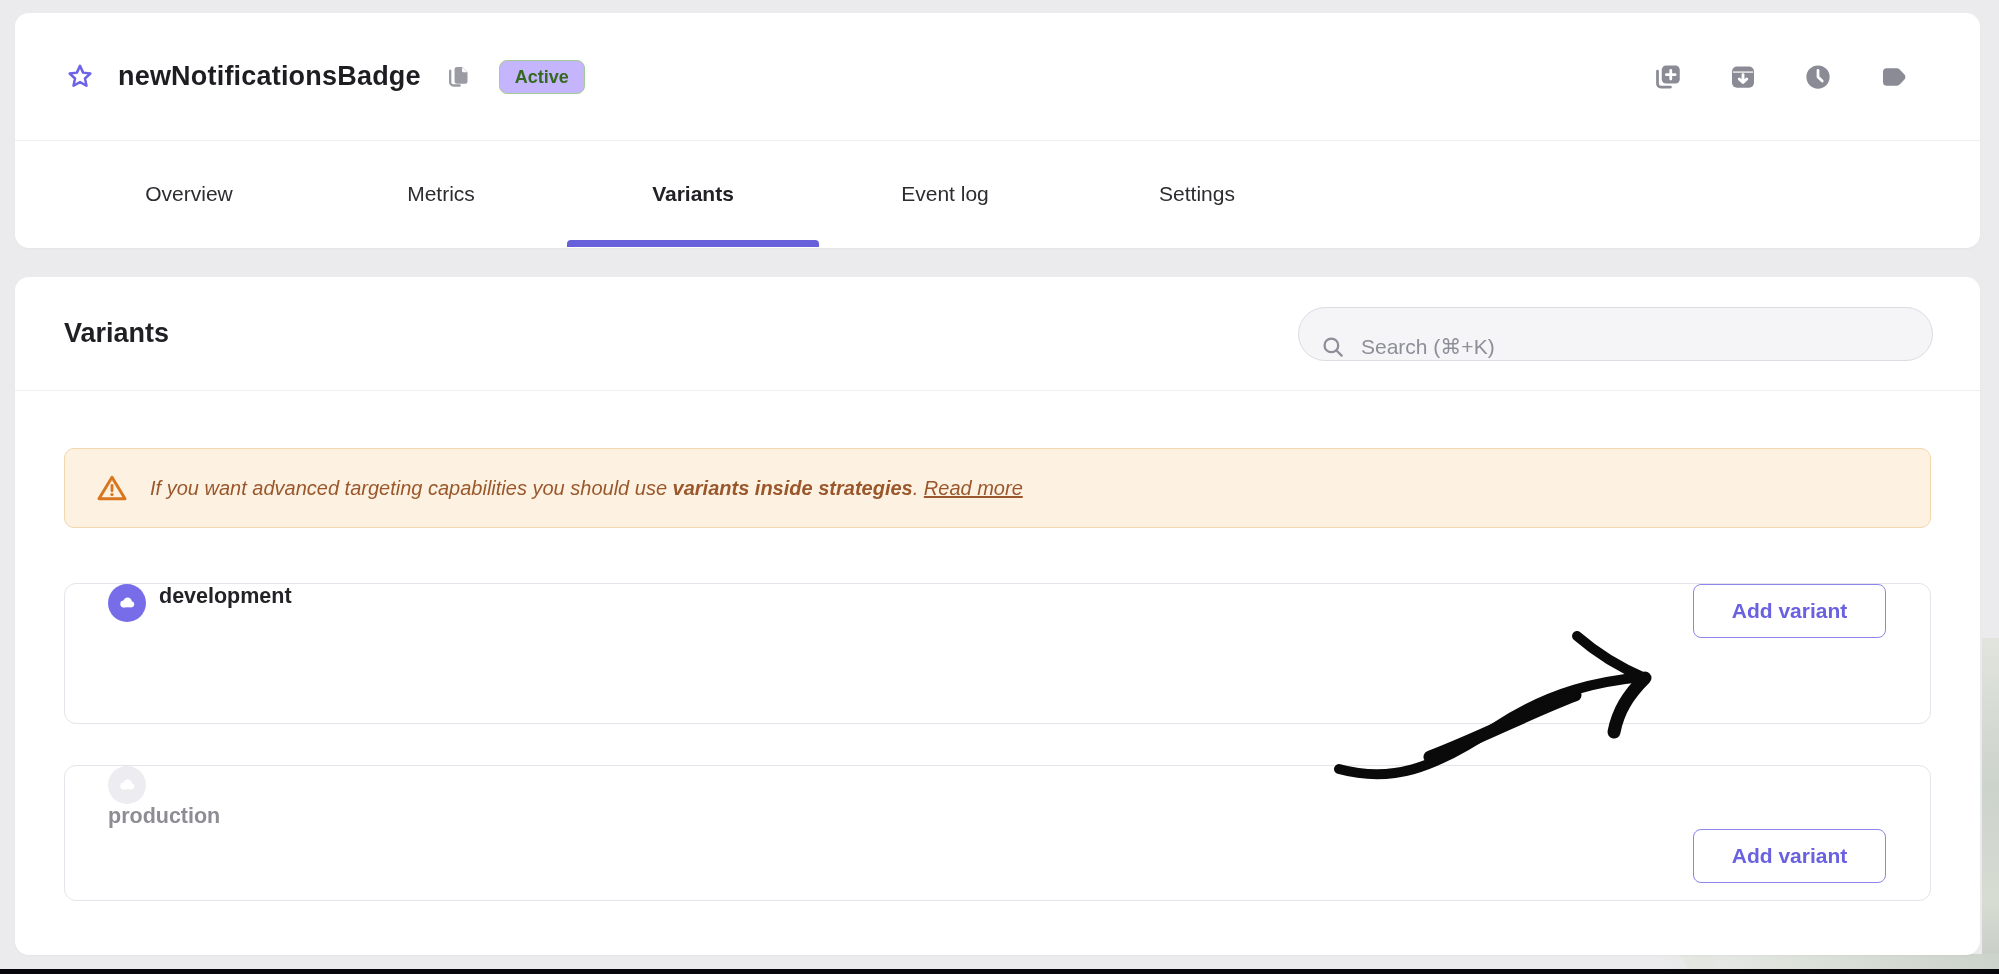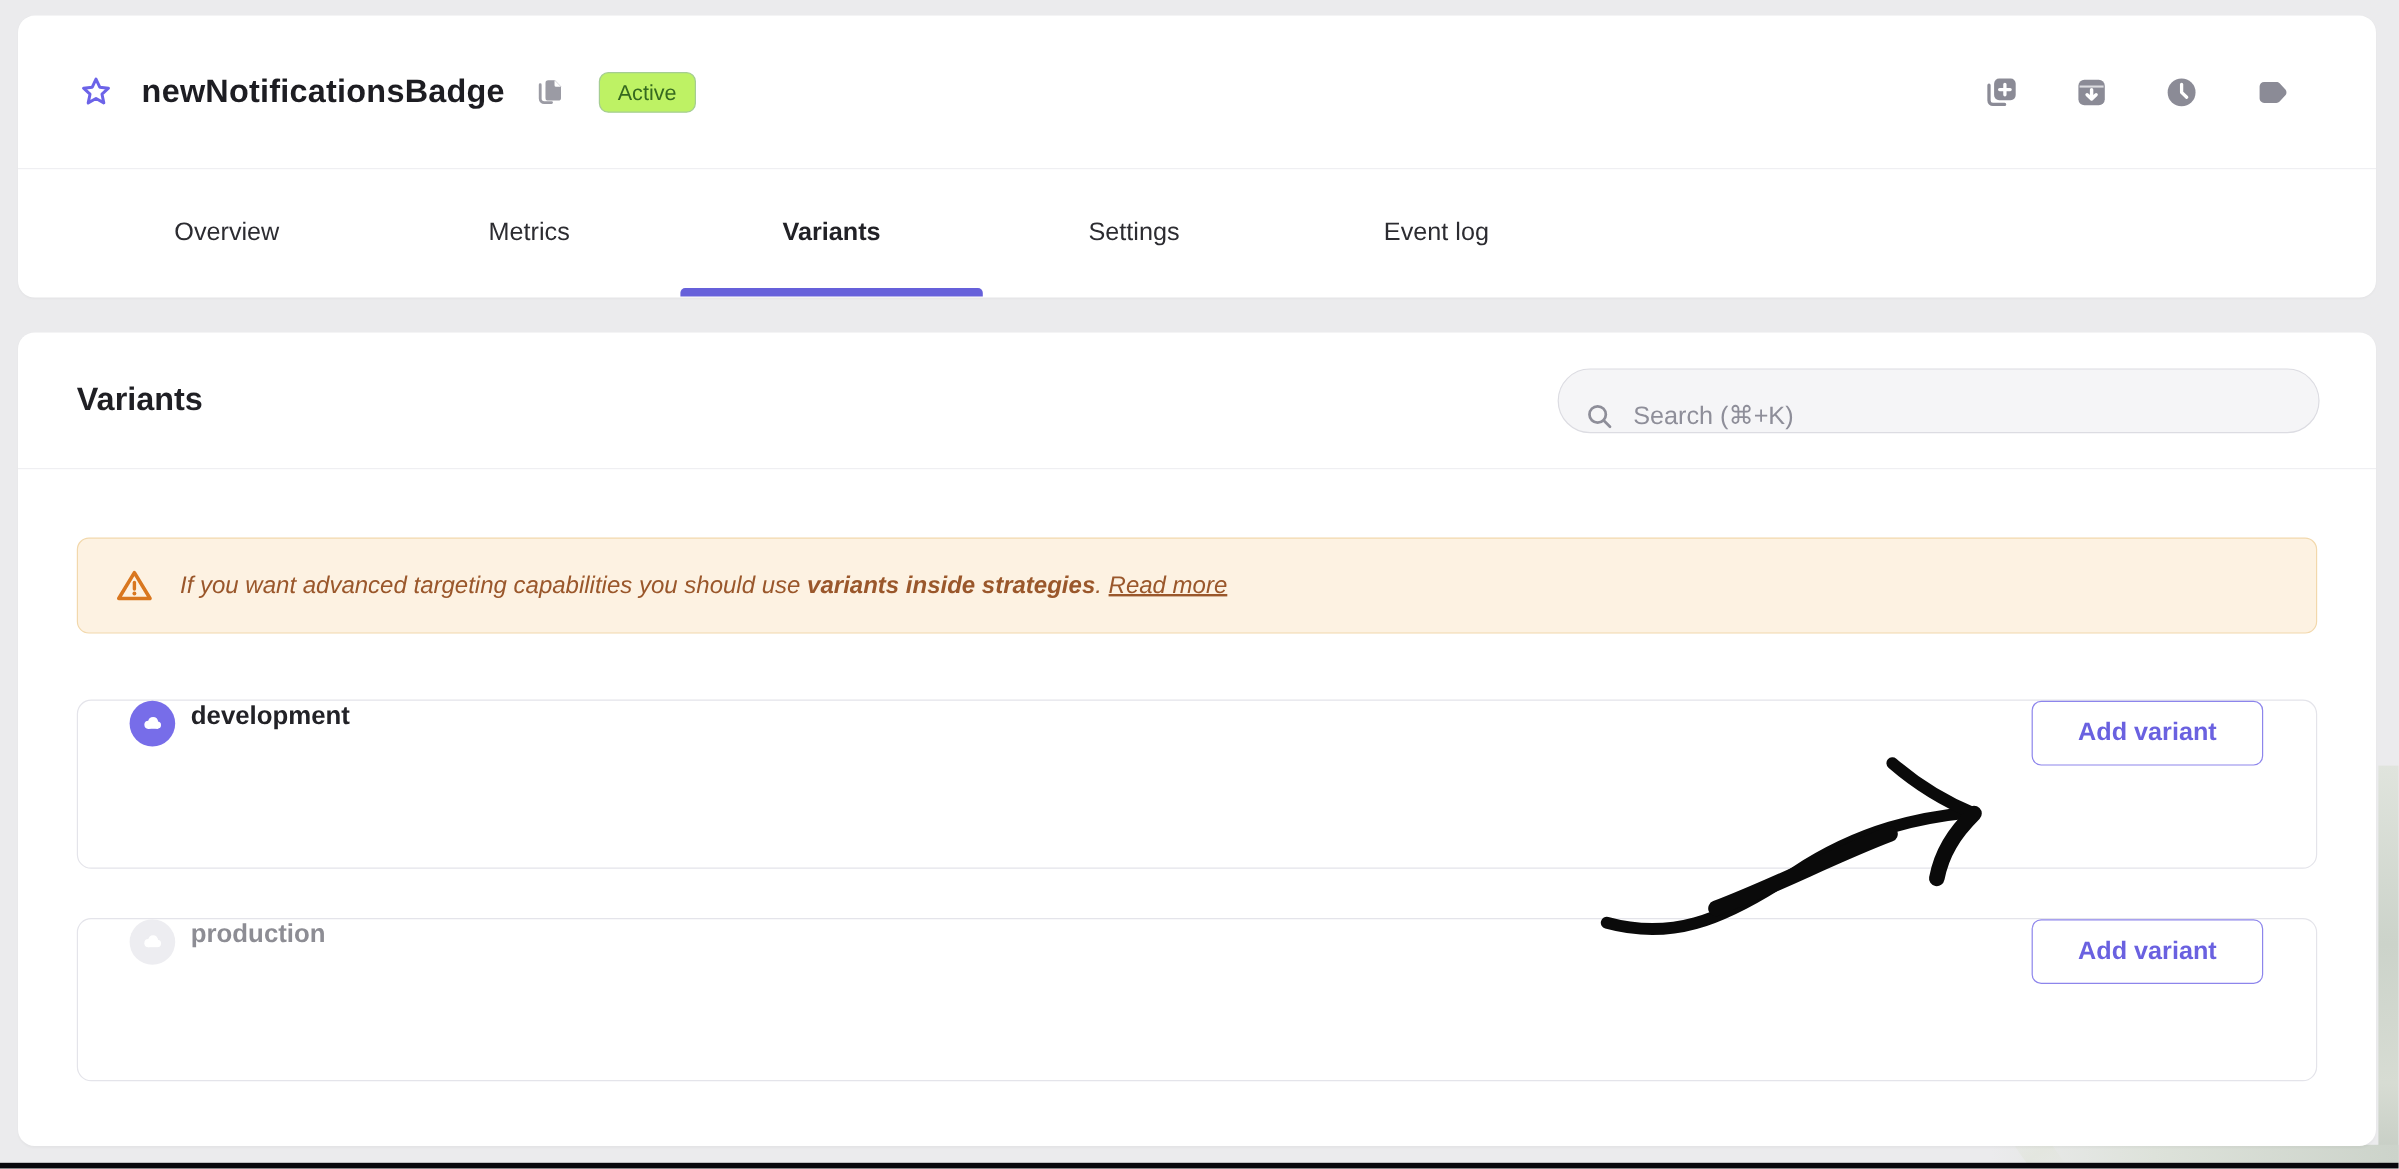--- a/index.html
+++ b/index.html
@@ -30,22 +30,22 @@
   .main-card { top: 277px; height: 678px; }
 
   .header-row {
     height: 128px; display: flex; align-items: center;
     padding: 0 72px 0 50px; border-bottom: 1px solid #efeff2;
   }
   .star-btn { width: 30px; height: 30px; margin-right: 23px; cursor: pointer; flex: none; }
   .flag-title { font-size: 27px; font-weight: 600; color: #1d1d22; letter-spacing: .2px; }
   .copy-btn { width: 27px; height: 27px; margin-left: 24px; cursor: pointer; flex: none; }
   .badge {
-    margin-left: 27px; background: #bef264; border: 1.5px solid #a5cd92; color: #35691f;
-    font-weight: 400; font-size: 18px; padding: 7px 15px; border-radius: 8px; line-height: 1;
+    margin-left: 27px; background: #c4b5fd; border: 1.5px solid #a5cd92; color: #35691f;
+    font-weight: 700; font-size: 18px; padding: 7px 15px; border-radius: 8px; line-height: 1;
   }
   .header-actions { margin-left: auto; display: flex; gap: 45px; align-items: center; }
   .action-icon { width: 30px; height: 30px; cursor: pointer; }
 
   .tabs-row { display: flex; padding-left: 48px; height: 106px; }
   .tab {
     width: 252px; display: flex; align-items: center; justify-content: center;
     font-size: 21px; color: #2c2c31; position: relative; cursor: pointer;
   }
   .tab.active { font-weight: 700; color: #212126; }
@@ -77,21 +77,21 @@
     font-size: 20px; color: #9a572b; margin-bottom: 55px; font-style: italic;
   }
   .warning-banner .bold { font-weight: 700; }
   .warning-link { color: #9a572b; text-decoration: underline; cursor: pointer; }
 
   .env-card {
     border: 1px solid #e4e4ea; border-radius: 12px; background: #fff;
     display: flex; padding: 0 44px 0 43px;
   }
   .env-card.dev { height: 141px; margin-bottom: 41px; }
-  .env-card.prod { height: 136px; }
+  .env-card.prod { height: 136px; flex-direction: column; }
   .env-icon {
     width: 38px; height: 38px; border-radius: 50%; flex: none;
     display: flex; align-items: center; justify-content: center; margin-right: 13px;
   }
   .env-icon.enabled { background: #776de9; }
   .env-icon.disabled { background: #ededf1; }
   .env-name { font-size: 21.5px; font-weight: 700; color: #222227; }
   .env-card.prod .env-name { color: #8d8d94; }
   .add-variant-btn {
     margin-left: auto; width: 193px; height: 54px; background: #fff;
@@ -161,24 +161,24 @@
           <span>Overview</span>
         </div>
       <div class="tab">
           <span>Metrics</span>
         </div>
       <div class="tab active">
         <span>Variants</span>
         <div class="tab-indicator"></div>
       </div>
       <div class="tab">
+          <span>Event log</span>
+        </div>
+      <div class="tab">
           <span>Settings</span>
-        </div>
-      <div class="tab">
-          <span>Event log</span>
         </div>
     </div>
   </div>
 
   <div class="card main-card">
     <div class="heading-row">
       <h1 class="section-heading">Variants</h1>
       <div class="search-box">
         <svg width="26" height="26" viewBox="0 0 24 24">
           <circle cx="10.5" cy="10.5" r="6.3" fill="none" stroke="#8e8e99" stroke-width="2.1"></circle>

